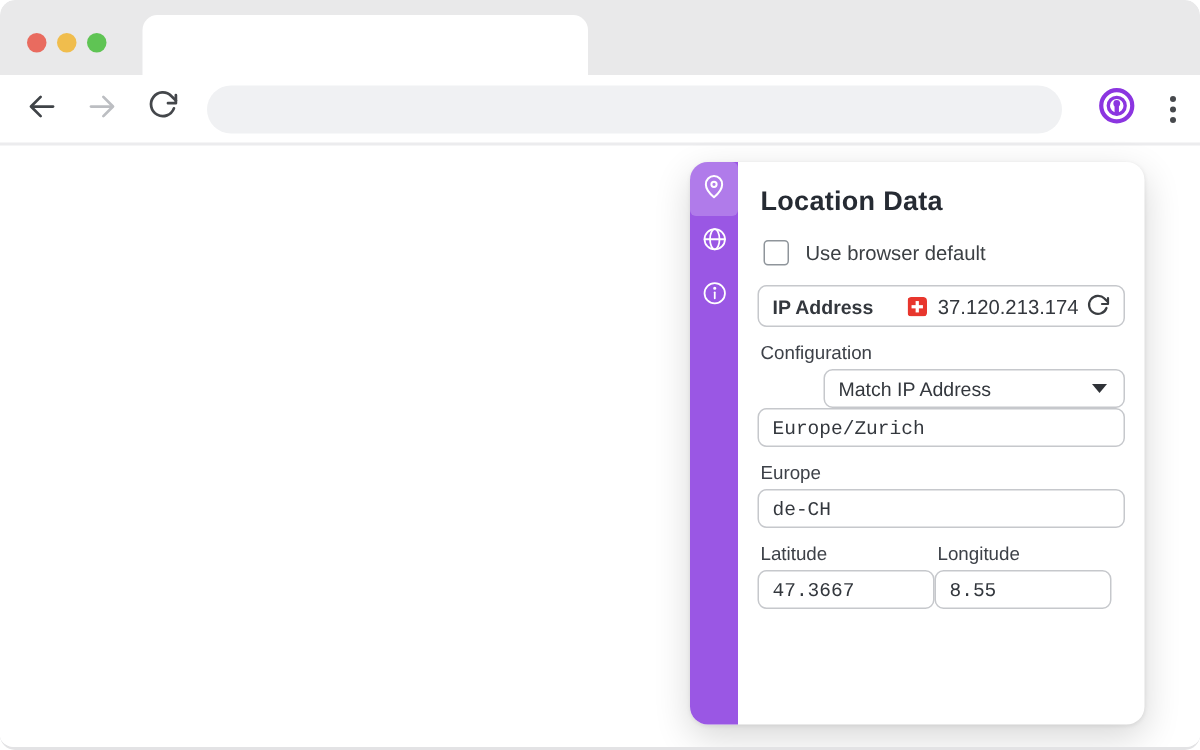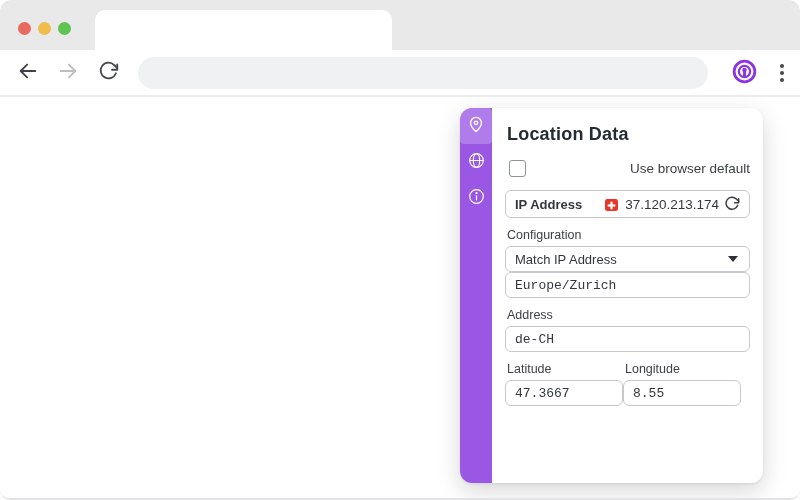--- a/index.html
+++ b/index.html
@@ -49,35 +49,35 @@
   .popup-sidebar {
     width:32px; flex:0 0 32px; background:#9a57e4;
     border-radius:12px 0 0 12px; display:flex; flex-direction:column; align-items:stretch;
   }
   .side-item {
     height:36px; display:flex; align-items:center; justify-content:center; cursor:pointer;
   }
   .side-item.active { background:rgba(255,255,255,.22); border-radius:12px 4px 4px 4px; }
   .popup-content { flex:1; padding:10px 13px 0 13px; }
   .popup-title { font-size:18px; font-weight:700; color:#262b33; margin:6px 0 15px 2px; letter-spacing:.2px; }
-  .checkbox-row { display:flex; align-items:center; margin:0 0 13px 4px; cursor:pointer;justify-content:space-between; }
+  .checkbox-row { display:flex; align-items:center; margin:0 0 13px 4px; cursor:pointer; }
   .checkbox { width:17px; height:17px; border:1.5px solid #8f959b; border-radius:3px;
     background:#fff; margin-right:11px; flex:0 0 17px; }
   .checkbox-label { font-size:13.5px; color:#3c4044; }
   .field-box {
     display:flex; align-items:center; border:1px solid #c6c8cc; border-radius:6px;
     height:28px; padding:0 9px; background:#fff;
   }
   .ip-box { margin-bottom:4px; }
   .ip-label { font-size:13px; font-weight:700; color:#33373d; margin-right:23px; }
   .flag { width:13px; height:13px; border-radius:2.5px; overflow:hidden; flex:0 0 13px; }
   .ip-value { font-size:13.5px; color:#33373d; margin-left:7px; }
   .refresh-btn { margin-left:auto; display:flex; align-items:center; cursor:pointer; }
   .field-label { font-size:12.5px; color:#3d4148; margin:10px 0 4px 2px; }
-  .select-box { height:26px; cursor:pointer; justify-content:space-between; }
+  .select-box { height:26px; cursor:pointer; justify-content:space-between;margin-left:44px; }
   .select-value { font-size:13px; color:#33373d; }
   .caret { width:0; height:0; border-left:5px solid transparent; border-right:5px solid transparent;
     border-top:6px solid #2f3237; margin-right:2px; }
   .text-input {
     width:100%; height:26px; border:1px solid #c6c8cc; border-radius:6px;
     padding:0 9px; font-size:13px; color:#33373d; outline:none; background:#fff;
     font-family:Liberation Mono, monospace;
   }
   .latlng-row { display:flex; }
   .latlng-col { flex:0 0 118px; width:118px; }
@@ -198,21 +198,21 @@
         </div>
 
         <div class="field-label">Configuration</div>
         <div class="field-box select-box">
           <span class="select-value">Match IP Address</span>
           <span class="caret"></span>
         </div>
 
         <input class="text-input" value="Europe/Zurich" style="">
 
-        <div class="field-label">Address</div>
+        <div class="field-label">Europe</div>
         <input class="text-input" value="de-CH" style="">
 
         <div class="latlng-row">
           <div class="latlng-col">
             <div class="field-label">Latitude</div>
             <input class="text-input" value="47.3667" style="">
           </div>
           <div class="latlng-col">
             <div class="field-label">Longitude</div>
             <input class="text-input" value="8.55" style="">

